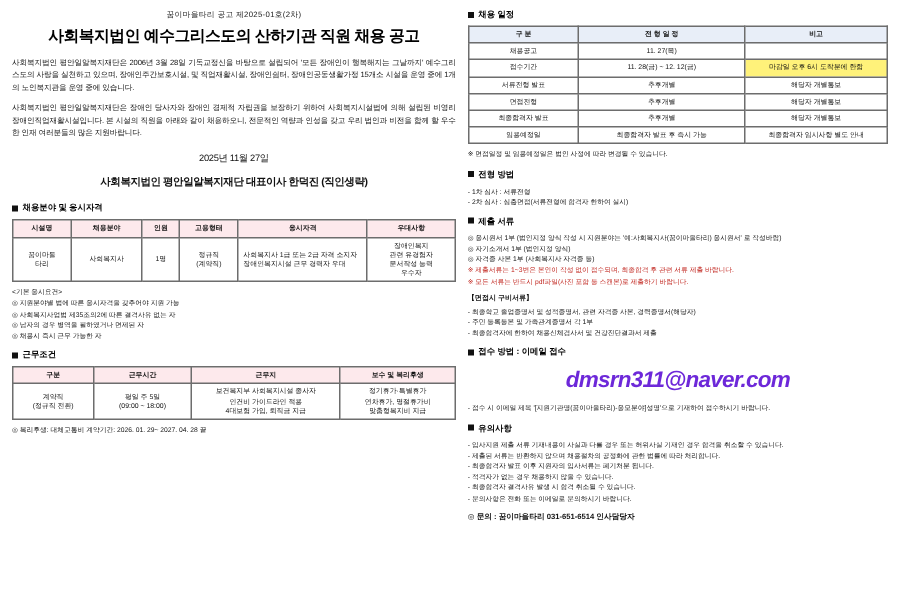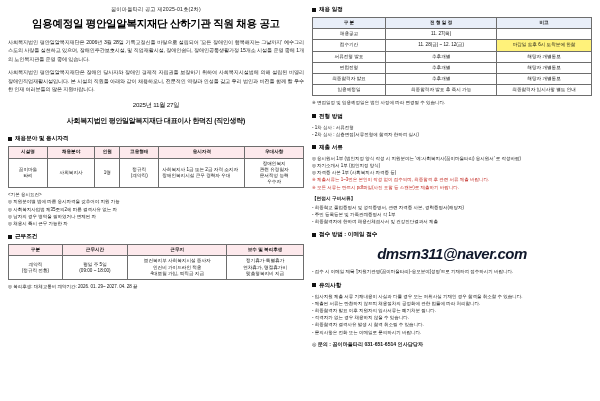--- a/index.html
+++ b/index.html
@@ -108,21 +108,21 @@
 
   
   .email-box{
     text-align:center;
     margin:6px 0 5px 0;
   }
   .email-box .email{
     font-size:15px;
     font-weight:bold;
     font-style:italic;
-    color:#0f172a;
+    color:#6d28d9;
     letter-spacing:-.5px;
   }
   .tel{
     font-size:5.1px;
     font-weight:bold;
     margin-top:5px;
   }
   .boxed-head{
     font-size:4.7px;
     font-weight:bold;
@@ -131,21 +131,21 @@
   .hl-yellow{background:#fff27a;}
 </style>
 </head>
 <body>
 
 <div class="page">
 
   <div class="col left">
 
     <div class="doc-code">꿈이마을타리 공고 제2025-01호(2차)</div>
-    <div class="doc-title">임용예정일 평안일알복지재단 산하기관 직원 채용 공고</div>
+    <div class="doc-title">사회복지법인 예수그리스도의 산하기관 직원 채용 공고</div>
 
     <div class="para">사회복지법인 평안일알복지재단은 2006년 3월 28일 기독교정신을 바탕으로 설립되어 '모든 장애인이 행복해지는 그날까지' 예수그리스도의 사랑을 실천하고 있으며, 장애인주간보호시설, 및 직업재활시설, 장애인쉼터, 장애인공동생활가정 15개소 시설을 운영 중에 1개의 노인복지관을 운영 중에 있습니다.</div>
     <div class="para">사회복지법인 평안일알복지재단은 장애인 당사자와 장애인 경제적 자립권을 보장하기 위하여 사회복지시설법에 의해 설립된 비영리 장애인직업재활시설입니다. 본 시설의 직원을 아래와 같이 채용하오니, 전문적인 역량과 인성을 갖고 우리 법인과 비전을 함께 할 우수한 인재 여러분들의 많은 지원바랍니다.</div>
 
     <div class="date-line">2025년 11월 27일</div>
     <div class="sign-line">사회복지법인 평안일알복지재단 대표이사 한덕진 (직인생략)</div>
 
     <div class="sec">
       <span class="sq"></span><span>채용분야 및 응시자격</span>
     </div>

